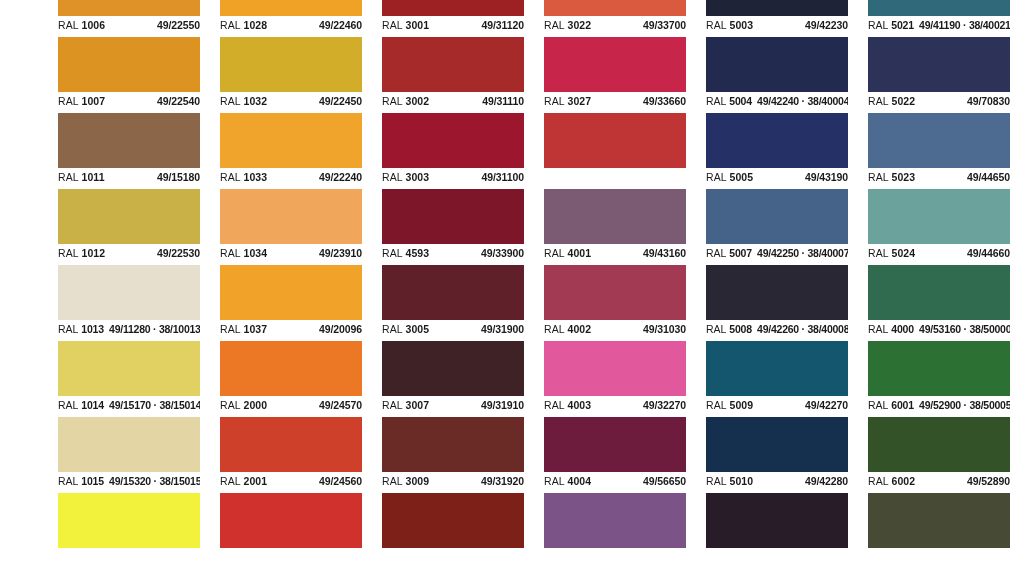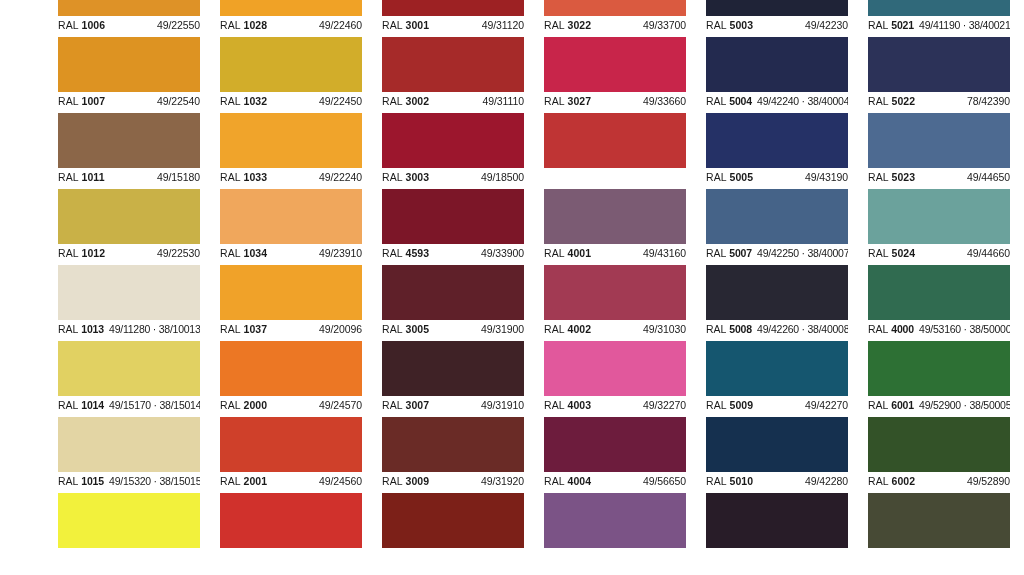--- a/index.html
+++ b/index.html
@@ -73,21 +73,21 @@
   }
   .caption-name .ral-number {
     font-weight: 700;
     margin-left: 3px;
   }
 
   .caption-code {
     font-size: 10.5px;
     line-height: 13px;
     color: #1a1a1a;
-    font-weight: 400;
+    font-weight: 700;
     letter-spacing: -0.1px;
     flex: 0 0 auto;
     text-align: left;
   }
 
   
   .swatch-caption.dual {
     justify-content: flex-start;
   }
   .swatch-caption.dual .caption-code {
@@ -177,42 +177,42 @@
         <span class="swatch-chip" style="background: rgb(35, 42, 79);"></span>
         <div class="swatch-caption dual">
           <span class="caption-name"><span class="ral-word">RAL</span><span class="ral-number">5004</span></span>
           <span class="caption-code">49/42240 · 38/40004</span>
         </div>
       </div>
       <div class="swatch-cell">
         <span class="swatch-chip" style="background: rgb(44, 50, 88);"></span>
         <div class="swatch-caption">
           <span class="caption-name"><span class="ral-word">RAL</span><span class="ral-number">5022</span></span>
-          <span class="caption-code">78/42390</span>
+          <span class="caption-code">49/70830</span>
         </div>
       </div>
       <div class="swatch-cell">
         <span class="swatch-chip" style="background: rgb(139, 102, 72);"></span>
         <div class="swatch-caption">
           <span class="caption-name"><span class="ral-word">RAL</span><span class="ral-number">1011</span></span>
           <span class="caption-code">49/15180</span>
         </div>
       </div>
       <div class="swatch-cell">
         <span class="swatch-chip" style="background: rgb(240, 164, 43);"></span>
         <div class="swatch-caption">
           <span class="caption-name"><span class="ral-word">RAL</span><span class="ral-number">1033</span></span>
           <span class="caption-code">49/22240</span>
         </div>
       </div>
       <div class="swatch-cell">
         <span class="swatch-chip" style="background: rgb(156, 22, 45);"></span>
         <div class="swatch-caption">
           <span class="caption-name"><span class="ral-word">RAL</span><span class="ral-number">3003</span></span>
-          <span class="caption-code">49/18500</span>
+          <span class="caption-code">49/31100</span>
         </div>
       </div>
       <div class="swatch-cell">
         <span class="swatch-chip" style="background: rgb(191, 52, 52);"></span>
       </div>
       <div class="swatch-cell">
         <span class="swatch-chip" style="background: rgb(37, 49, 102);"></span>
         <div class="swatch-caption">
           <span class="caption-name"><span class="ral-word">RAL</span><span class="ral-number">5005</span></span>
           <span class="caption-code">49/43190</span>

